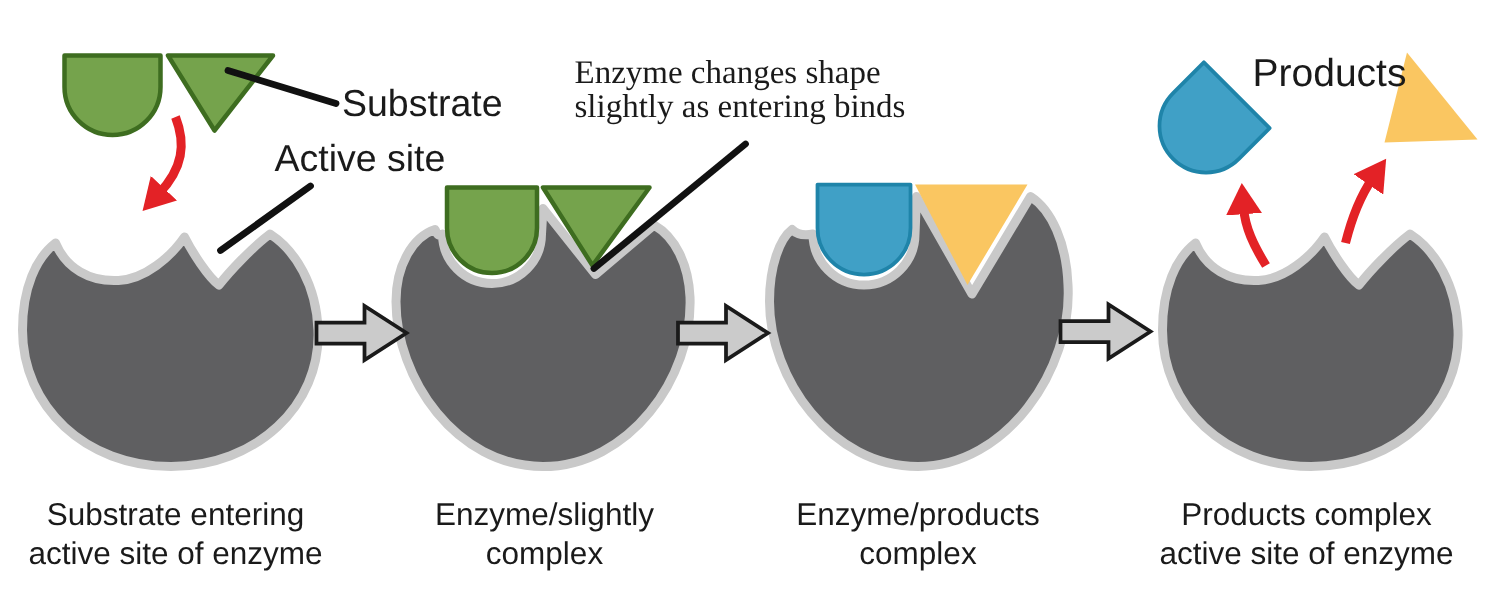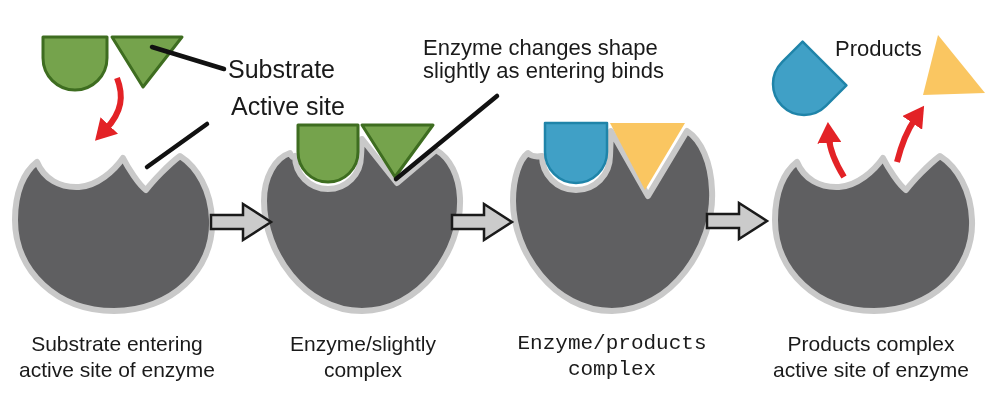--- a/index.html
+++ b/index.html
@@ -66,36 +66,36 @@
     <path class="block-arrow" transform="translate(211,202)" d="M0,13 L32,13 L32,2 L60,20 L32,38 L32,27 L0,27 Z"></path>
     <path class="block-arrow" transform="translate(452,202)" d="M0,13 L32,13 L32,2 L60,20 L32,38 L32,27 L0,27 Z"></path>
     <path class="block-arrow" transform="translate(707,201)" d="M0,13 L32,13 L32,2 L60,20 L32,38 L32,27 L0,27 Z"></path>
 
     <line class="pointer" x1="152" y1="47" x2="224" y2="69"></line>
     <line class="pointer" x1="207" y1="124" x2="147" y2="167"></line>
     <line class="pointer" x1="497" y1="96" x2="396" y2="179"></line>
   </svg>
 
   <div class="lbl" style="left:228px;top:58px;">Substrate</div>
-  <div class="lbl" style="left:183px;top:95px;margin-left:48px;">Active site</div>
-  <div class="note" style="left:423px;top:36px;">
+  <div class="lbl" style="left:183px;top:95px;">Active site</div>
+  <div class="note" style="left:383px;top:36px;font-family:Liberation Serif, serif;">
     <div>Enzyme changes shape</div>
     <div>slightly as entering binds</div>
   </div>
-  <div class="lbl" style="left:835px;top:37px;font-size:22px;">Products</div>
+  <div class="lbl" style="left:835px;top:37px;font-size:26px;">Products</div>
 
   <div class="cap" style="left:-13px;">
     <div>Substrate entering</div>
     <div>active site of enzyme</div>
   </div>
   <div class="cap" style="left:233px;">
     <div>Enzyme/slightly</div>
     <div>complex</div>
   </div>
-  <div class="cap" style="left:482px;font-family:Liberation Mono, monospace;">
+  <div class="cap" style="left:482px;">
     <div>Enzyme/products</div>
     <div>complex</div>
   </div>
   <div class="cap" style="left:741px;">
     <div>Products complex</div>
     <div>active site of enzyme</div>
   </div>
 
 </div>
 

